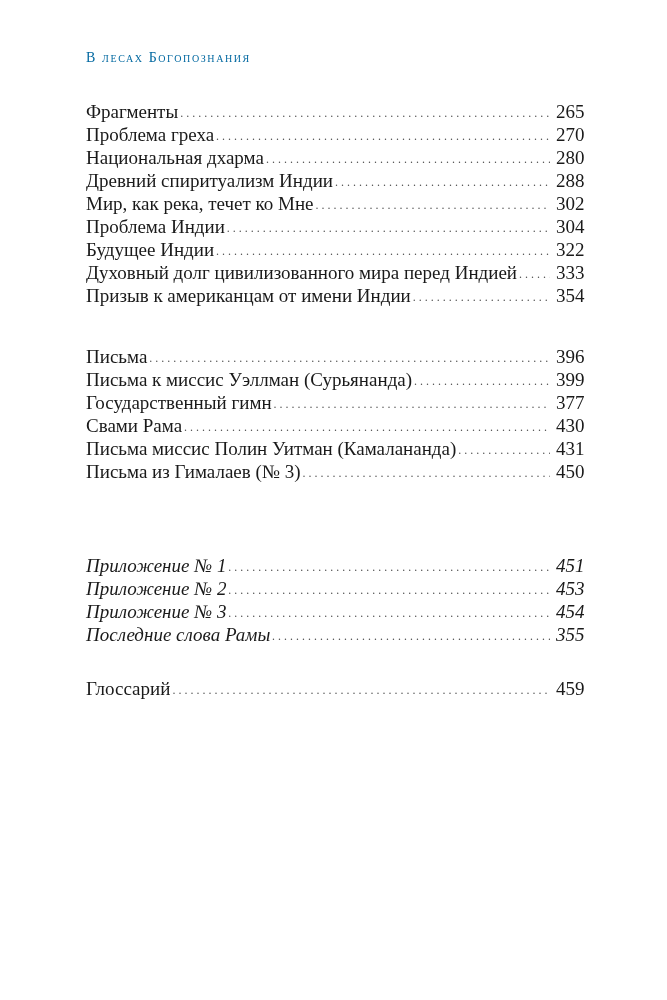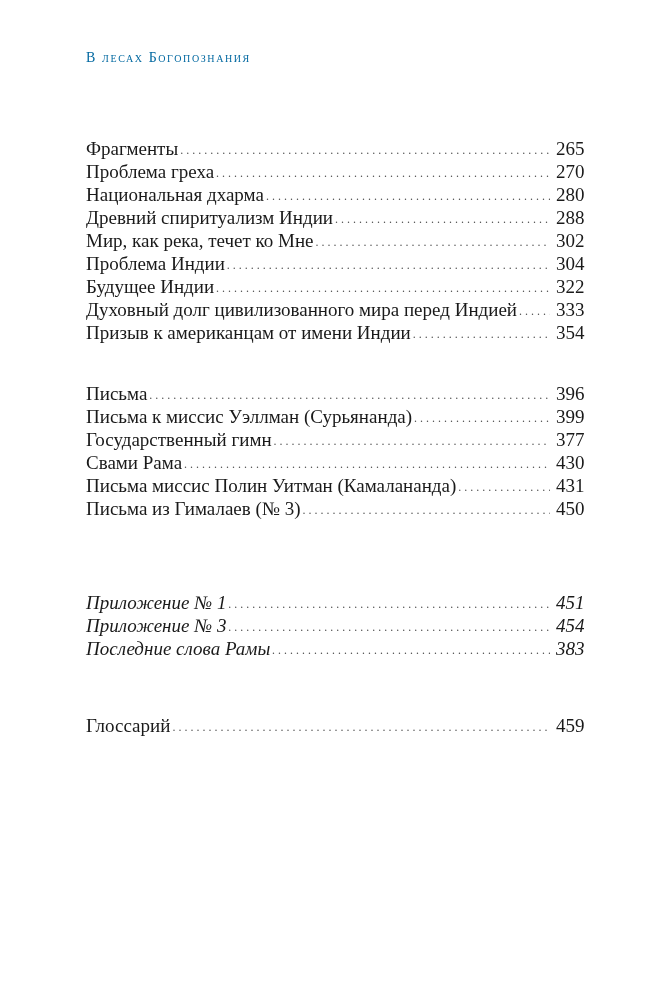--- a/index.html
+++ b/index.html
@@ -32,21 +32,20 @@
     .toc-row {
       display: flex;
       align-items: baseline;
       height: 23px;
       font-size: 19px;
       line-height: 23px;
       white-space: nowrap;
     }
     .toc-title {
       flex: 0 0 auto;
-      margin-top: 37px;
     }
     .toc-leader {
       flex: 1 1 auto;
       overflow: hidden;
       margin: 0 6px 0 2px;
       color: #555;
       font-size: 12px;
       letter-spacing: 2.3px;
       position: relative;
       top: -1px;
@@ -151,28 +150,33 @@
   </div>
 </div>
 
 <div class="toc" id="group-3">
   <div class="toc-row">
     <span class="toc-title">Приложение № 1</span>
     <span class="toc-leader"></span>
     <span class="toc-page">451</span>
   </div>
   <div class="toc-row">
+    <span class="toc-title">Приложение № 2</span>
+    <span class="toc-leader"></span>
+    <span class="toc-page">453</span>
+  </div>
+  <div class="toc-row">
     <span class="toc-title">Приложение № 3</span>
     <span class="toc-leader"></span>
     <span class="toc-page">454</span>
   </div>
   <div class="toc-row">
     <span class="toc-title">Последние слова Рамы</span>
     <span class="toc-leader"></span>
-    <span class="toc-page">383</span>
+    <span class="toc-page">355</span>
   </div>
 </div>
 
 <div class="toc" id="group-4">
   <div class="toc-row">
     <span class="toc-title">Глоссарий</span>
     <span class="toc-leader"></span>
     <span class="toc-page">459</span>
   </div>
 </div>

